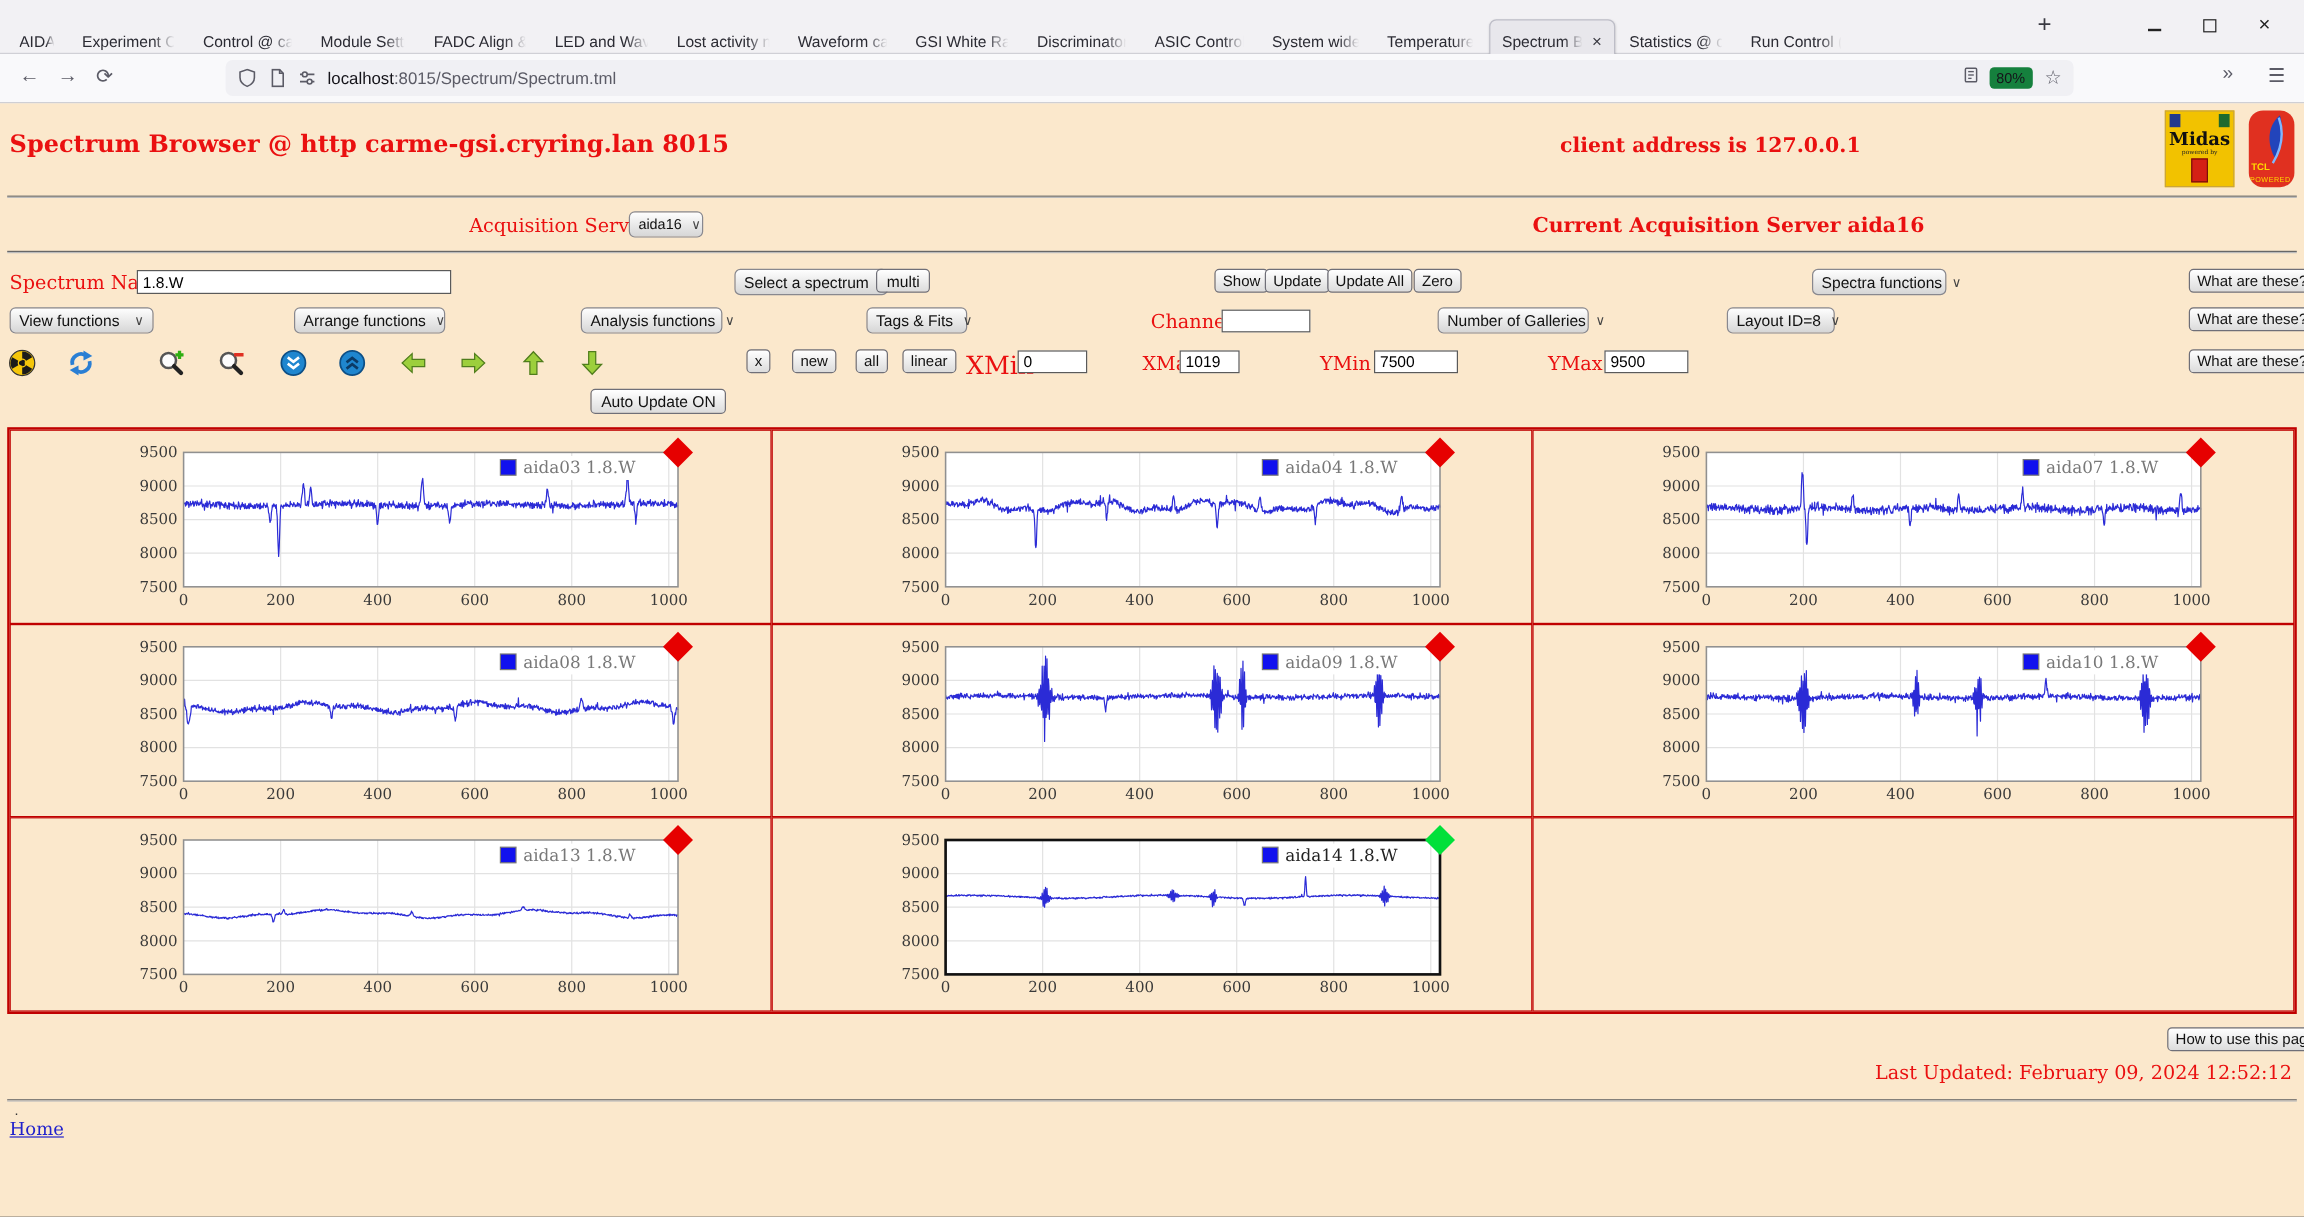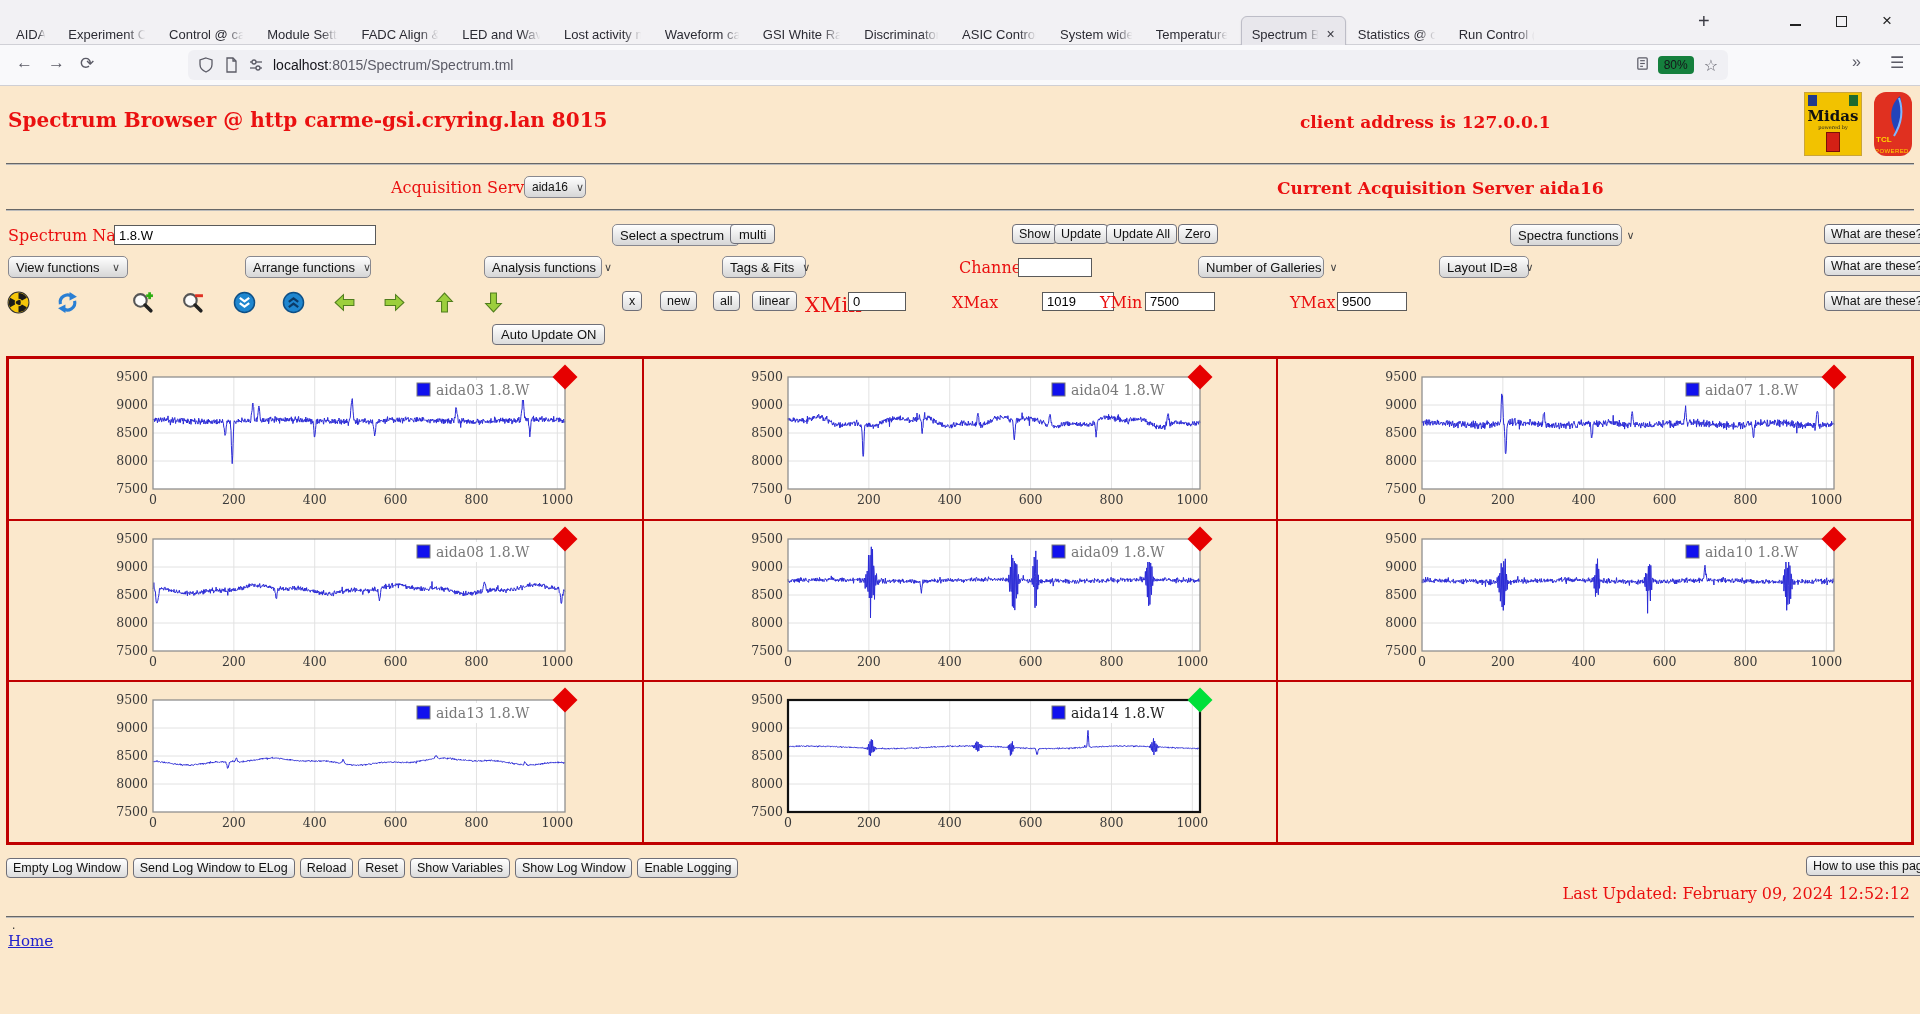--- a/index.html
+++ b/index.html
@@ -316,21 +316,21 @@
         </g>
       </svg>
   </span>
   <button class="btn small abs" style="left:622px;top:291px;">x</button>
   <button class="btn small abs" style="left:660px;top:291px;">new</button>
   <button class="btn small abs" style="left:713px;top:291px;">all</button>
   <button class="btn small abs" style="left:752px;top:291px;">linear</button>
   <div class="abs rserif" style="left:805px;top:293px;font-size:21px;">XMin</div>
   <input class="tin abs" style="left: 848px; top: 292px; width: 58px; height: 19px;" value="0">
   <div class="abs rserif" style="left:952px;top:293px;font-size:16px;">XMax</div>
-  <input class="tin abs" style="left: 1042px; top: 292px; width: 72px; height: 19px;" value="1019">
+  <input class="tin abs" style="left: 983px; top: 292px; width: 50px; height: 19px;" value="1019">
   <div class="abs rserif" style="left:1100px;top:293px;font-size:16px;">YMin</div>
   <input class="tin abs" style="left: 1145px; top: 292px; width: 70px; height: 19px;" value="7500">
   <div class="abs rserif" style="left:1290px;top:293px;font-size:16px;">YMax</div>
   <input class="tin abs" style="left: 1337px; top: 292px; width: 70px; height: 19px;" value="9500">
   <button class="btn small abs" style="left:1824px;top:291px;">What are these?</button>
 
   <div class="sel abs" style="left:8px;top:324px;width:138px;margin-top:37px;">
       <span>Update Rate (8 secs)</span>
     </div>
   <button class="btn abs" style="left:492px;top:324px;height:21px;">Auto Update ON</button>
@@ -572,27 +572,18 @@
           <text x="444.31795878312073" y="141" text-anchor="middle" font-family="DejaVu Serif,serif" font-size="12.5" fill="#3a3a3a">1000</text>
           <rect x="300" y="17" width="136" height="20" fill="#ffffff"></rect>
           <rect x="304" y="20" width="13" height="13" fill="#1111ee" stroke="#777"></rect>
           <text x="323" y="31.5" font-family="DejaVu Serif,serif" font-size="14" fill="#222">aida14 1.8.W</text>
           <polygon points="452,1.5 464.5,14 452,26.5 439.5,14" fill="#00e03a"></polygon>
         </svg>
       </div>
     <div class="cell"></div>
   </div>
 
-  <div id="footer-buttons">
-      <button class="btn small">Empty Log Window</button>
-      <button class="btn small">Send Log Window to ELog</button>
-      <button class="btn small">Reload</button>
-      <button class="btn small">Reset</button>
-      <button class="btn small">Show Variables</button>
-      <button class="btn small">Show Log Window</button>
-      <button class="btn small">Enable Logging</button>
-    </div>
   <button class="btn small abs" style="left:1806px;top:856px;">How to use this page</button>
   <div class="abs rserif" style="right:10px;top:884px;font-size:16px;">Last Updated: February 09, 2024 12:52:12</div>
   <div class="hr" style="top:916px;"></div>
   <div class="abs" style="left:12px;top:918px;font-size:12px;color:#333;">.</div>
   <a id="home-link" class="abs" href="#" style="left:8px;top:932px;">Home</a>
 </div>
 
 </body></html>

